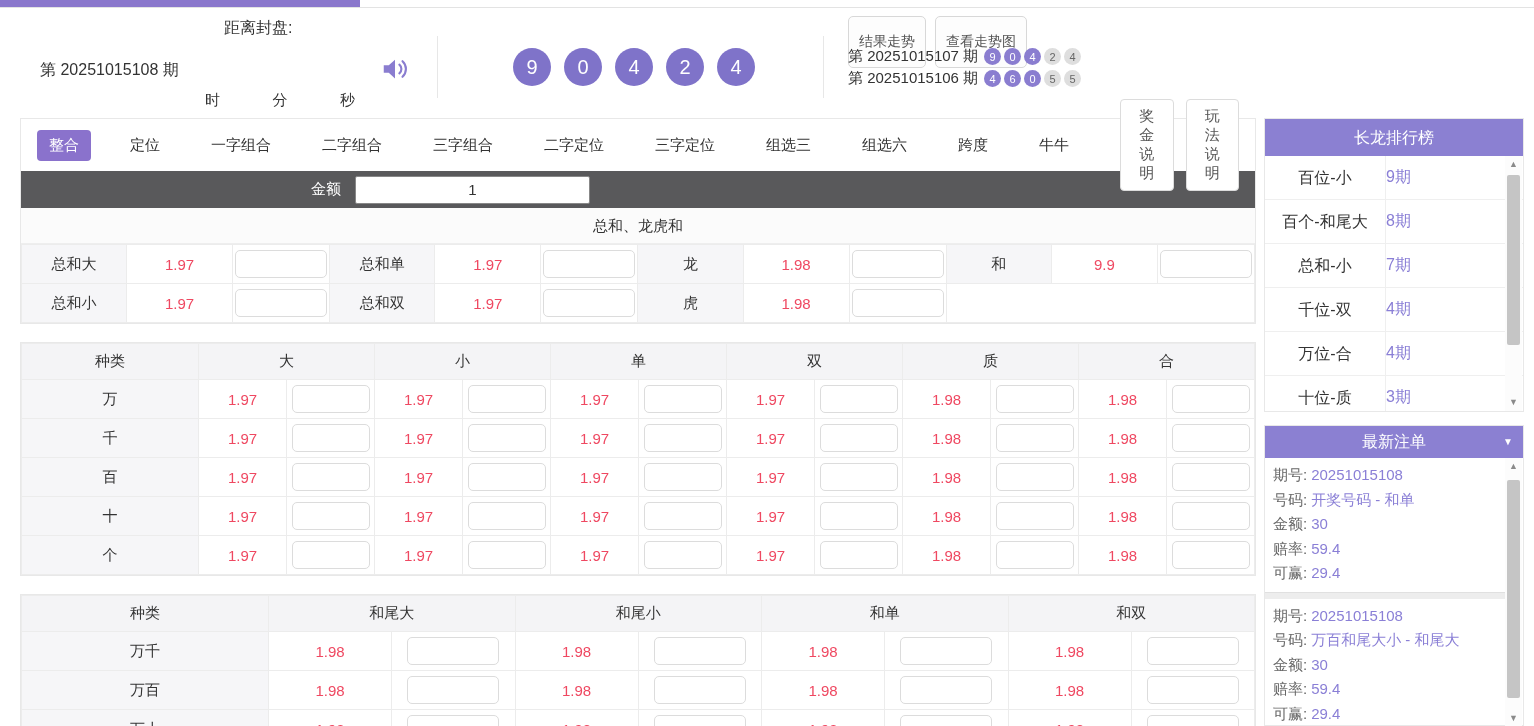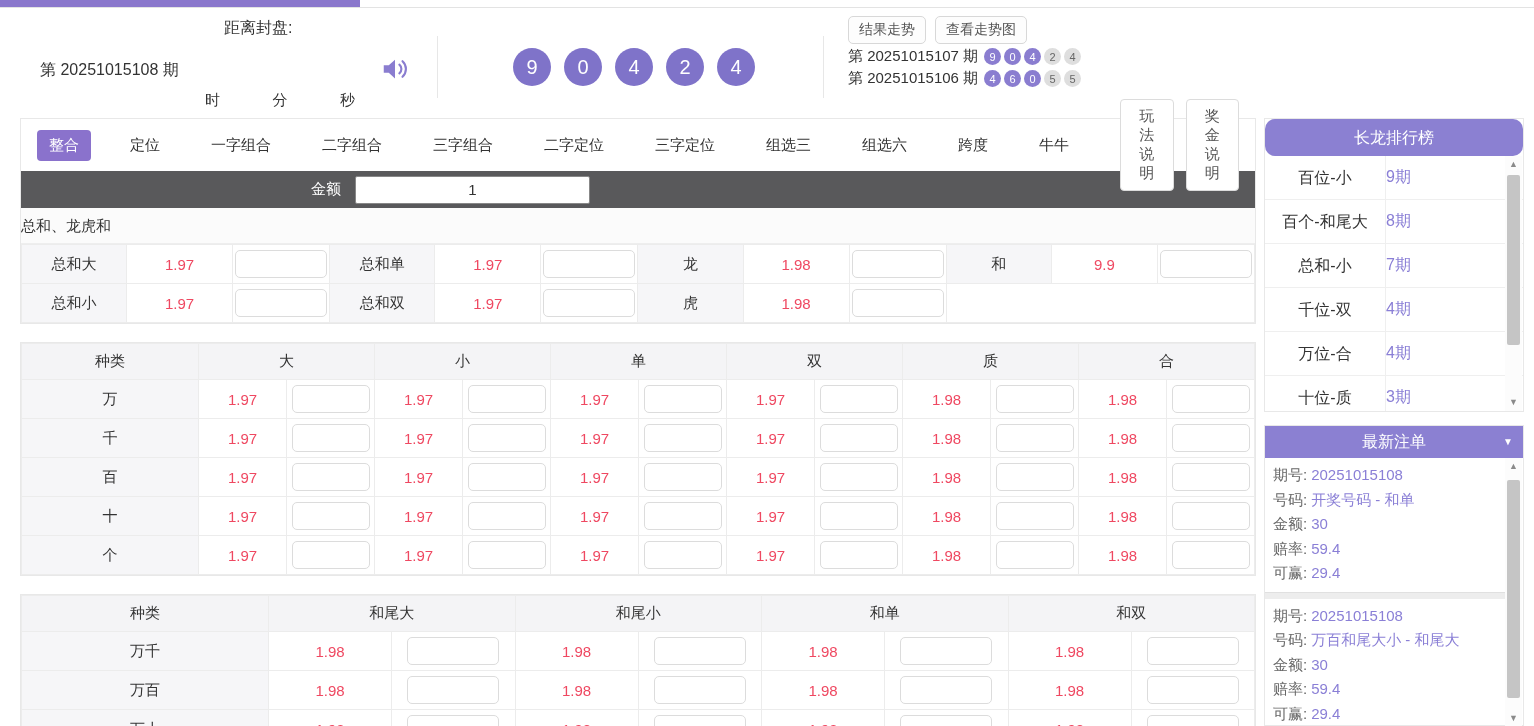--- a/index.html
+++ b/index.html
@@ -16,21 +16,21 @@
   .cd-label   { position:absolute; left:224px; top:10px; font-size:16px; color:#333; }
   .timer      { position:absolute; left:183px; top:26px; font-size:47px; font-weight:400; color:#2f2f2f; letter-spacing:1px; }
   .units      { position:absolute; left:205px; top:83px; width:150px; display:flex; justify-content:space-between; font-size:15px; color:#333; }
   .speaker    { position:absolute; left:380px; top:46px; width:30px; height:30px; }
   .draw-title { position:absolute; left:515px; top:10px; font-size:17px; color:#333; }
   .balls      { position:absolute; left:513px; top:40px; display:flex; gap:13px; }
   .ball { width:38px; height:38px; border-radius:50%; background:#7f73c9; color:#fff;
           display:flex; align-items:center; justify-content:center; font-size:20px; }
   .trend-btns { position:absolute; left:848px; top:8px; display:flex; gap:9px; }
   .trend-btns button { font-family:inherit; font-size:14px; color:#555; background:#fdfdfd;
-          border:1px solid #d8d8d8; border-radius:5px; padding:4px 10px; cursor:pointer; }
+          border:1px solid #d8d8d8; border-radius:5px; padding:16px 10px; cursor:pointer; }
   .history { position:absolute; left:848px; top:38px; }
   .hist-row { display:flex; align-items:center; height:21px; margin-bottom:1px; font-size:15px; color:#333; }
   .hist-row .p { margin-right:6px; }
   .ball.small { width:17px; height:17px; font-size:11px; margin-right:3px; background:#8a7dd0; }
   .ball.small.gray { background:#dedede; color:#666; }
 
   
   .left-col { position:absolute; left:20px; top:118px; width:1236px; }
   .box { background:#fff; border:1px solid #e8e8e8; margin-bottom:18px; }
 
@@ -44,40 +44,40 @@
   .bet-bar { height:37px; background:#59595b; display:flex; align-items:center; }
   .bet-bar .lbl { color:#fff; font-size:15px; margin-left:290px; }
   .bet-bar input { width:235px; height:28px; margin-left:14px; border:1px solid #888; border-radius:2px;
                    text-align:center; font-size:15px; font-family:inherit; color:#333; }
   .bet-bar button { font-family:inherit; font-size:15px; height:30px; width:104px; border-radius:4px;
                     border:1px solid #bbb; cursor:pointer; }
   .btn-confirm { margin-left:28px; background:#d4d4d4; color:#555; }
   .btn-reset   { margin-left:13px; background:#fbfbfb; color:#444; }
   .btn-chase   { margin-left:13px; background:#c8c8c8; color:#8a8a8a; }
 
-  .sum-title { height:36px; padding-top:9px; font-size:15px; color:#333;
+  .sum-title { height:36px; padding-top:9px; text-align:center; font-size:15px; color:#333;
                background:#fbfbfb; border-bottom:1px solid #eee; }
   table.grid { border-collapse:collapse; table-layout:fixed; width:100%; }
   table.grid td, table.grid th { border:1px solid #ececec; font-size:15px; font-weight:400; text-align:center; }
   table.grid td.lab { background:#f6f6f8; color:#333; }
   table.grid td.odds { color:#ef4861; background:#fff; }
   table.grid td.inp { background:#fff; }
   table.grid td.empty { background:#fff; border-left:1px solid #ececec; }
   table.grid th { background:#f4f4f6; color:#333; height:36px; }
   .sum-tbl td { height:39px; }
   .odds-input { height:28px; border:1px solid #dcdcdc; border-radius:5px; text-align:center;
                 font-family:inherit; font-size:14px; outline:none; }
   .w92 { width:92px; } .w78 { width:78px; }
   .t-rows td { height:39px; }
 
   
   .side-box { position:absolute; left:1264px; width:260px; background:#fff; border:1px solid #e8e8e8; }
   .side-hd { background:#8b80d2; color:#fff; text-align:center; font-size:16px; position:relative; }
   .rank-box { top:118px; height:294px; }
-  .rank-box .side-hd { height:37px; line-height:37px;border-radius:10px; }
+  .rank-box .side-hd { height:37px; line-height:37px; }
   .rank-list { position:relative; height:255px; overflow:hidden; }
   .rank-row { display:flex; height:44px; align-items:center; border-bottom:1px solid #efefef; }
   .rank-row .nm { flex:0 0 121px; text-align:center; font-size:16px; color:#333; border-right:1px solid #efefef;
                   height:44px; line-height:44px; }
   .rank-row .ct { flex:1; text-align:left; font-size:16px; color:#8a7fd6; padding-right:17px; }
 
   .scrollbar { position:absolute; right:1px; top:0; bottom:0; width:17px; background:#fcfcfc; }
   .sb-arrow { position:absolute; left:0; width:17px; height:17px; text-align:center; font-size:9px;
               color:#8a8a8a; line-height:17px; cursor:pointer; }
   .sb-up { top:0; } .sb-down { bottom:0; }
@@ -154,22 +154,22 @@
         <div class="tab">一字组合</div>
         <div class="tab">二字组合</div>
         <div class="tab">三字组合</div>
         <div class="tab">二字定位</div>
         <div class="tab">三字定位</div>
         <div class="tab">组选三</div>
         <div class="tab">组选六</div>
         <div class="tab">跨度</div>
         <div class="tab">牛牛</div>
         <div class="tab-spacer"></div>
+        <button class="info-btn">奖金说明</button>
         <button class="info-btn">玩法说明</button>
-        <button class="info-btn">奖金说明</button>
       </div>
     <div class="bet-bar">
       <span class="lbl">金额</span>
       <input value="1" style="">
     </div>
     <div class="sum-title">总和、龙虎和</div>
     <table class="grid sum-tbl">
         <tbody>
           <tr>
             <td class="lab" style="width: 105px;">总和大</td>

